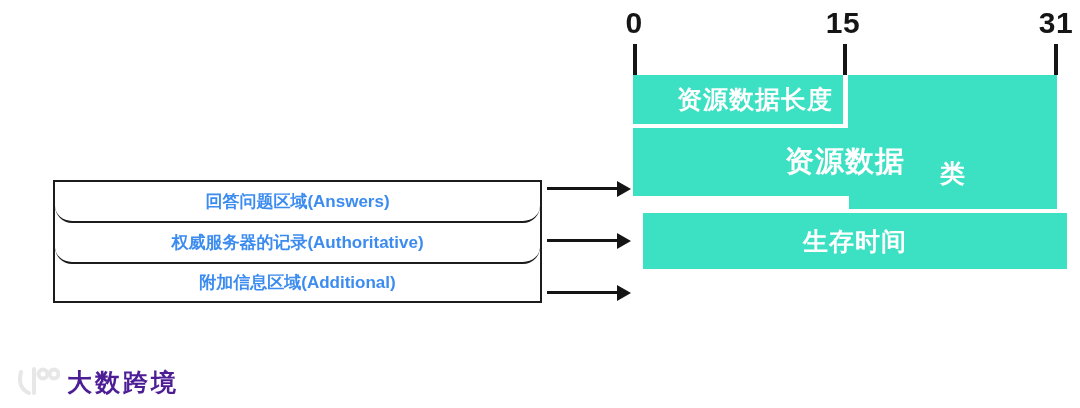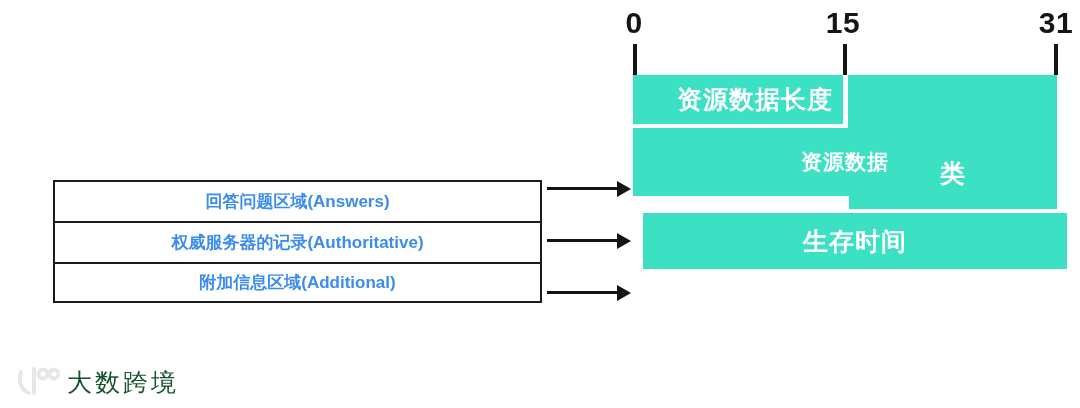--- a/index.html
+++ b/index.html
@@ -35,34 +35,34 @@
   .cell-ttl    { left:0;     top:138px; width:424px; height:56px;margin-left:10px; }
   .cell-block  { left:0;     top:199px; width:424px; height:121px; background:#3CE0C3; }
   .rdlength-label {
     position:absolute; left:0; top:0; width:210px; height:49px;
     display:flex; align-items:center; justify-content:center;
     color:#fff; font-size:25px; font-weight:bold; letter-spacing:1px;padding-left:17px;
   }
   .rdata-label {
     position:absolute; left:0; top:53px; width:424px; height:68px;
     display:flex; align-items:center; justify-content:center;
-    color:#fff; font-size:21px; font-weight:bold; letter-spacing:1px;
+    color:#fff; font-size:29px; font-weight:bold; letter-spacing:1px;
   }
   .block-divider-v { position:absolute; left:210px; top:0;   width:5px;   height:53px; background:#ffffff; }
   .block-divider-h { position:absolute; left:0;    top:49px; width:215px; height:4px;  background:#ffffff; }
 
   
   .sections {
     position:absolute; left:53px; top:180px; width:489px;
     border:2px solid #1c1c1c; background:#ffffff; box-sizing:border-box;
   }
   .section-box {
     height:39px; border-bottom:2px solid #1c1c1c;
     display:flex; align-items:center; justify-content:center;
-    color:#3C8CF0; font-size:17px; font-weight:bold;
+    color:#3C8CF0; font-size:17px; font-weight:bold;border-radius:17px;
   }
   .section-box:last-child { border-bottom:none; height:37px; }
 
   
   .arrow { position:absolute; left:547px; width:84px; height:16px; }
   .arrow.a1 { top:181px; }
   .arrow.a2 { top:233px; }
   .arrow.a3 { top:285px; }
   .arrow .shaft { position:absolute; left:0; top:6px; width:73px; height:3px; background:#141414; }
   .arrow .head {
@@ -70,21 +70,21 @@
     border-top:8px solid transparent; border-bottom:8px solid transparent;
     border-left:14px solid #141414;
   }
 
   
   .watermark {
     position:absolute; left:12px; top:362px; height:40px;
     display:flex; align-items:center; gap:7px;
   }
   .watermark .brand-text {
-    color:#14532d; font-size:25px; font-weight:normal; letter-spacing:3px;
+    color:#4c1d95; font-size:25px; font-weight:bold; letter-spacing:3px;
   }
 </style>
 </head>
 <body>
 
 <div class="stage">
 
   <div class="bit-label b0">0</div>
   <div class="bit-label b15">15</div>
   <div class="bit-label b31">31</div>

